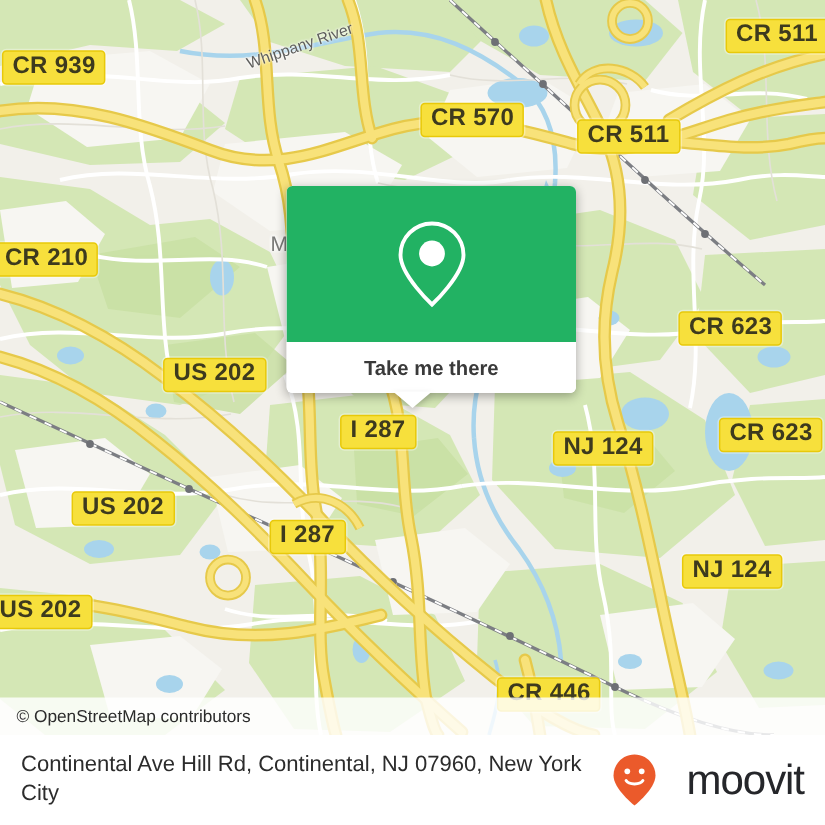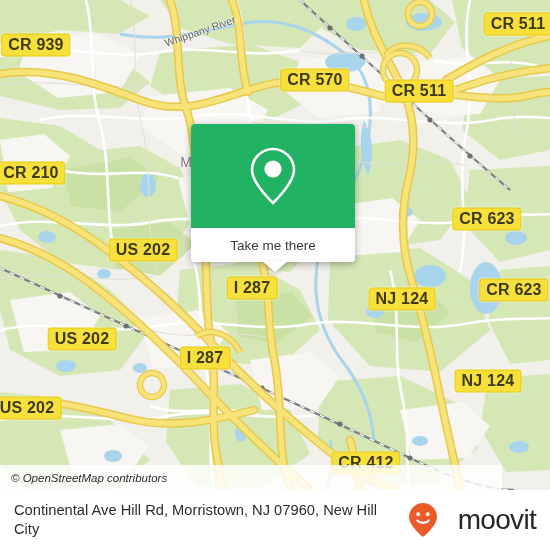--- a/index.html
+++ b/index.html
@@ -49,35 +49,36 @@
     position:absolute;
     transform:translate(-50%,-50%) rotate(-19deg);
     color:#5e5e5c;
     font-size:10.5px;
     white-space:nowrap;
     text-shadow:0 0 2px #fff,0 0 2px #fff;
   }
 
   
   #attrib {
-    position:absolute; left:0; bottom:0; width:502px; height:25px;
+    position:absolute; left:0; bottom:0; width:550px; height:25px;
     background:rgba(255,255,255,.82);
-    display:flex; align-items:center;font-style:italic;
+    display:flex; align-items:center;
   }
   #attrib span { font-size:11.5px; color:#2b2b2b; padding-left:11px; }
 
   
   #card {
     position:absolute;
     left:191px; top:124px;
-    width:164px; height:138px;
+    width:193px; height:138px;
     border-radius:4px;
     box-shadow:0 2px 7px rgba(0,0,0,.33);
     overflow:hidden;
     background:#fff;
+    font-weight:bold;
   }
   #card-head {
     height:104px; background:#22b263;
     display:flex; align-items:center; justify-content:center;
   }
   #card-foot {
     height:34px; background:#fff;
     display:flex; align-items:center; justify-content:center;
   }
   #card-foot span { font-size:13.5px; color:#3a3a3a; }
@@ -313,42 +314,42 @@
     <div class="shield" style="left:31px;  top:173px;">CR 210</div>
     <div class="shield" style="left:487px; top:219px;">CR 623</div>
     <div class="shield" style="left:514px; top:290px;">CR 623</div>
     <div class="shield" style="left:143px; top:250px;">US 202</div>
     <div class="shield" style="left:82px; top:339px;">US 202</div>
     <div class="shield" style="left:27px; top:408px;">US 202</div>
     <div class="shield" style="left:252px; top:288px;">I 287</div>
     <div class="shield" style="left:205px; top:358px;">I 287</div>
     <div class="shield" style="left:402px; top:299px;">NJ 124</div>
     <div class="shield" style="left:488px; top:381px;">NJ 124</div>
-    <div class="shield" style="left:366px; top:463px;">CR 412</div>
+    <div class="shield" style="left:366px; top:463px;">CR 446</div>
 
     <div id="attrib">
       <span>© OpenStreetMap contributors</span>
     </div>
   </div>
 
   <div id="card">
     <div id="card-head">
       <svg width="52" height="62" viewBox="0 0 52 62">
         <path d="M26,4 C14.4,4 5,13.4 5,25 C5,38.5 26,58 26,58 C26,58 47,38.5 47,25 C47,13.4 37.6,4 26,4 Z" fill="none" stroke="#ffffff" stroke-width="2.6"></path>
         <circle cx="26" cy="24" r="8.6" fill="#ffffff"></circle>
       </svg>
     </div>
     <div id="card-foot">
       <span>Take me there</span>
     </div>
   </div>
   <div id="card-pointer"></div>
 
   <div id="footer">
-    <div id="addr">Continental Ave Hill Rd, Morristown, NJ 07960, New Hill City</div>
+    <div id="addr">Continental Ave Hill Rd, Continental, NJ 07960, New York City</div>
     <div id="brand">
       <svg width="30" height="36" viewBox="0 0 30 36">
         <path d="M15,1 C7.3,1 1,7.3 1,15 C1,24 15,35 15,35 C15,35 29,24 29,15 C29,7.3 22.7,1 15,1 Z" fill="#eb5a2b"></path>
         <circle cx="10.2" cy="12.2" r="1.9" fill="#ffffff"></circle>
         <circle cx="19.8" cy="12.2" r="1.9" fill="#ffffff"></circle>
         <path d="M9.4,18.4 C11.2,21.4 18.8,21.4 20.6,18.4" fill="none" stroke="#ffffff" stroke-width="2" stroke-linecap="round"></path>
       </svg>
       <span id="brand-text">moovit</span>
     </div>
   </div>

